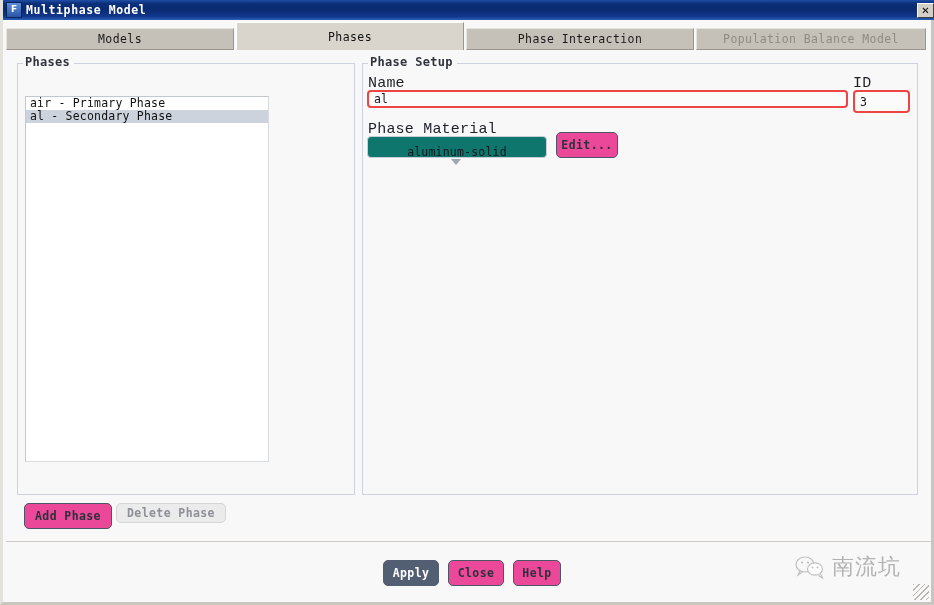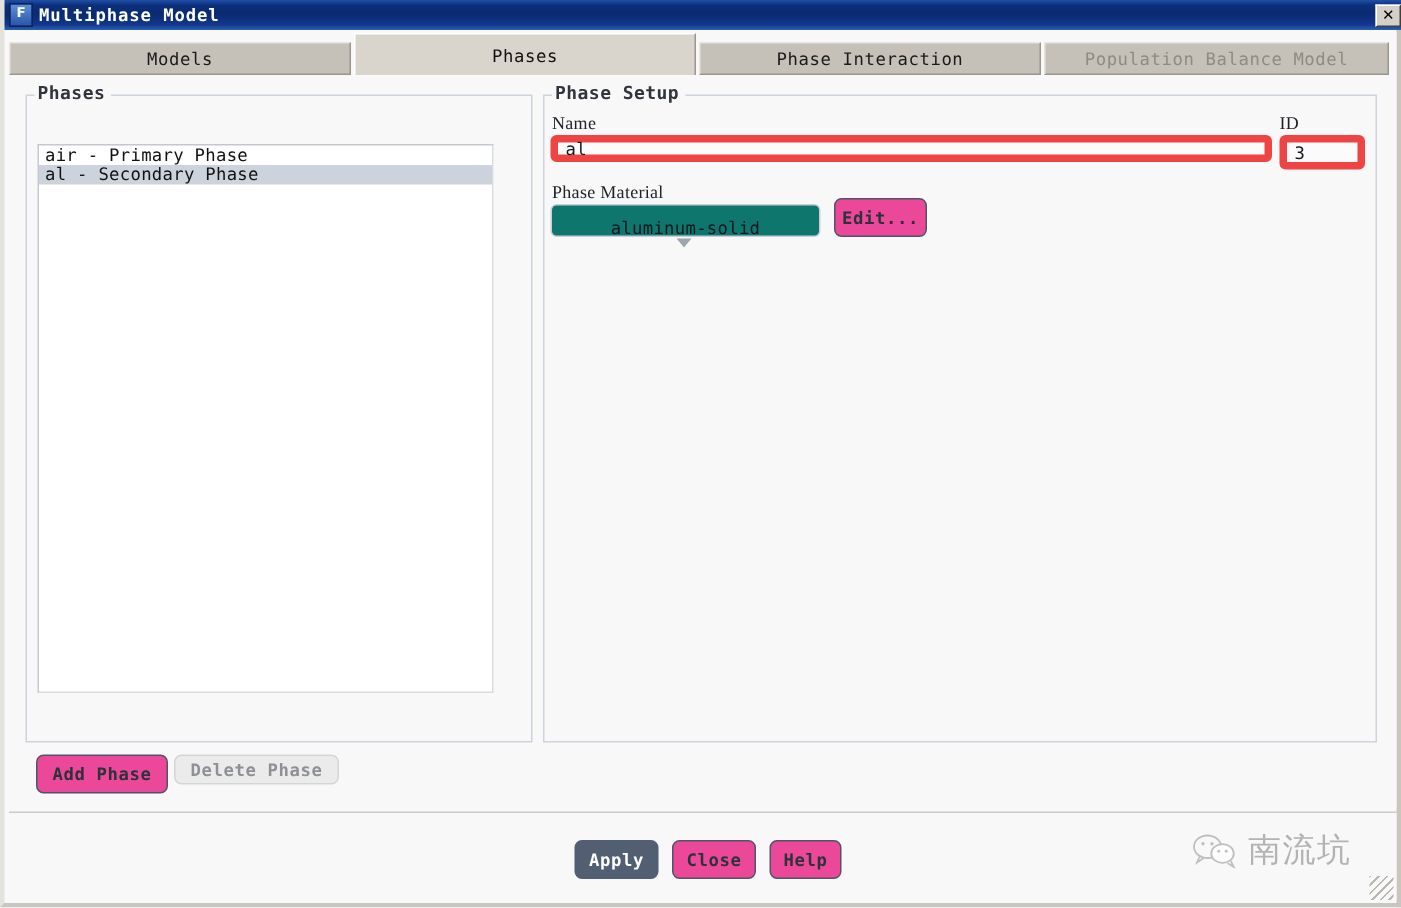--- a/index.html
+++ b/index.html
@@ -157,21 +157,21 @@
   }
   #setup-group {
     left: 356px; top: 13px;
     width: 556px; height: 432px; text-align: center;
   }
 
   
   #phase-list {
     position: absolute;
     left: 19px; top: 46px;
-    width: 304px; height: 366px;
+    width: 244px; height: 366px;
     box-sizing: border-box;
     background: #ffffff;
     border: 1px solid #c3c8d0;
     border-right-color: #d8dbe0;
     border-bottom-color: #d8dbe0;
     overflow: hidden;
   }
   .list-item {
     height: 13px;
     line-height: 13px;
@@ -182,35 +182,35 @@
     letter-spacing: 0.2px;
     white-space: nowrap;
   }
   .list-item.selected {
     background: #ccd3dd;
   }
 
   
   .field-label {
     position: absolute;
-    font-size: 12px;
+    font-size: 15px;
     color: #1d2026;
-    font-family: Liberation Serif, serif;
+    font-family: Liberation Mono, monospace;
     letter-spacing: 0.2px;
     white-space: nowrap;
   }
   #label-name { left: 5px; top: 11px; }
   #label-id   { left: 490px; top: 11px; }
   #label-material { left: 5px; top: 57px; }
 
   .text-input {
     position: absolute;
     box-sizing: border-box;
     background: #fbfbfc;
-    border: 5px solid #ef4444;
+    border: 2px solid #ef4444;
     border-radius: 4px;
     font-size: 11.5px;
     color: #14171c;
     font-family: "DejaVu Sans Mono", monospace;
     letter-spacing: 0.2px;
     padding: 0 5px;
     display: flex;
     align-items: center;
   }
   #input-name { left: 4px; top: 26px; width: 481px; height: 18px; }

